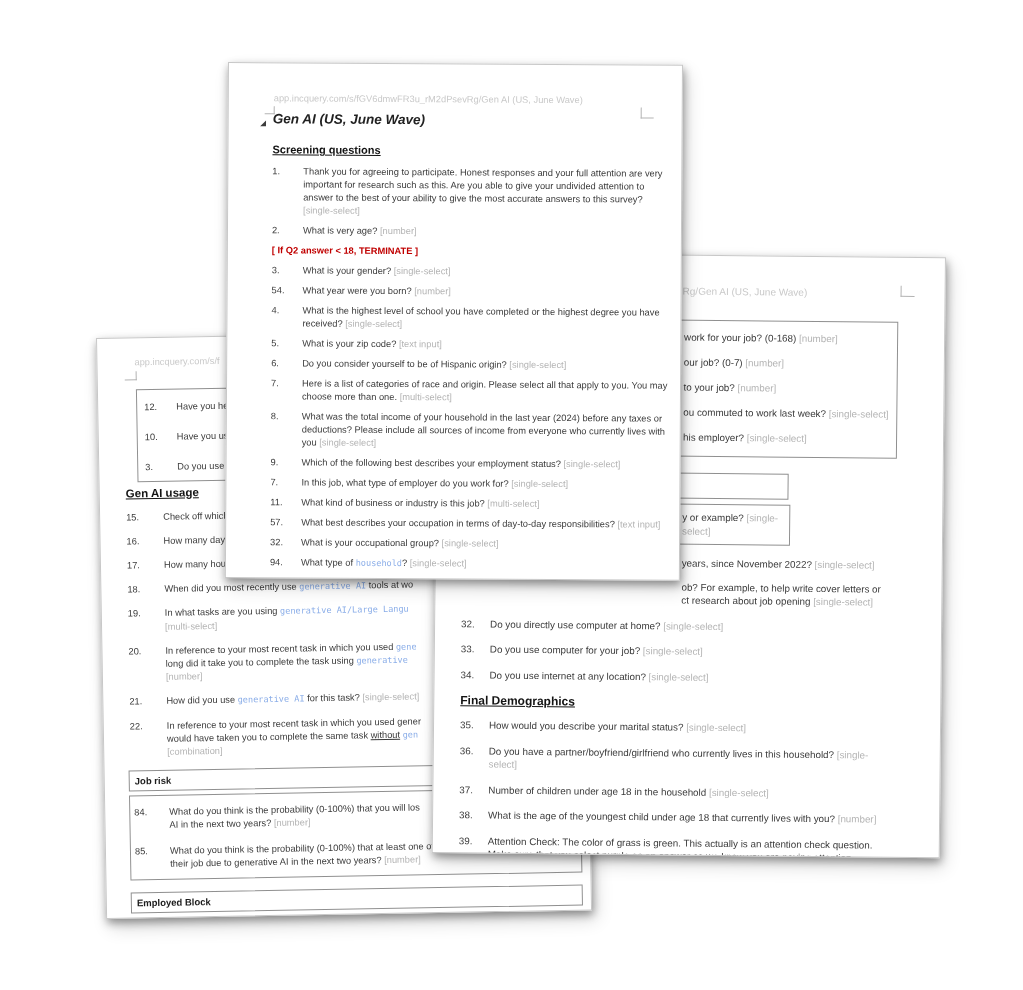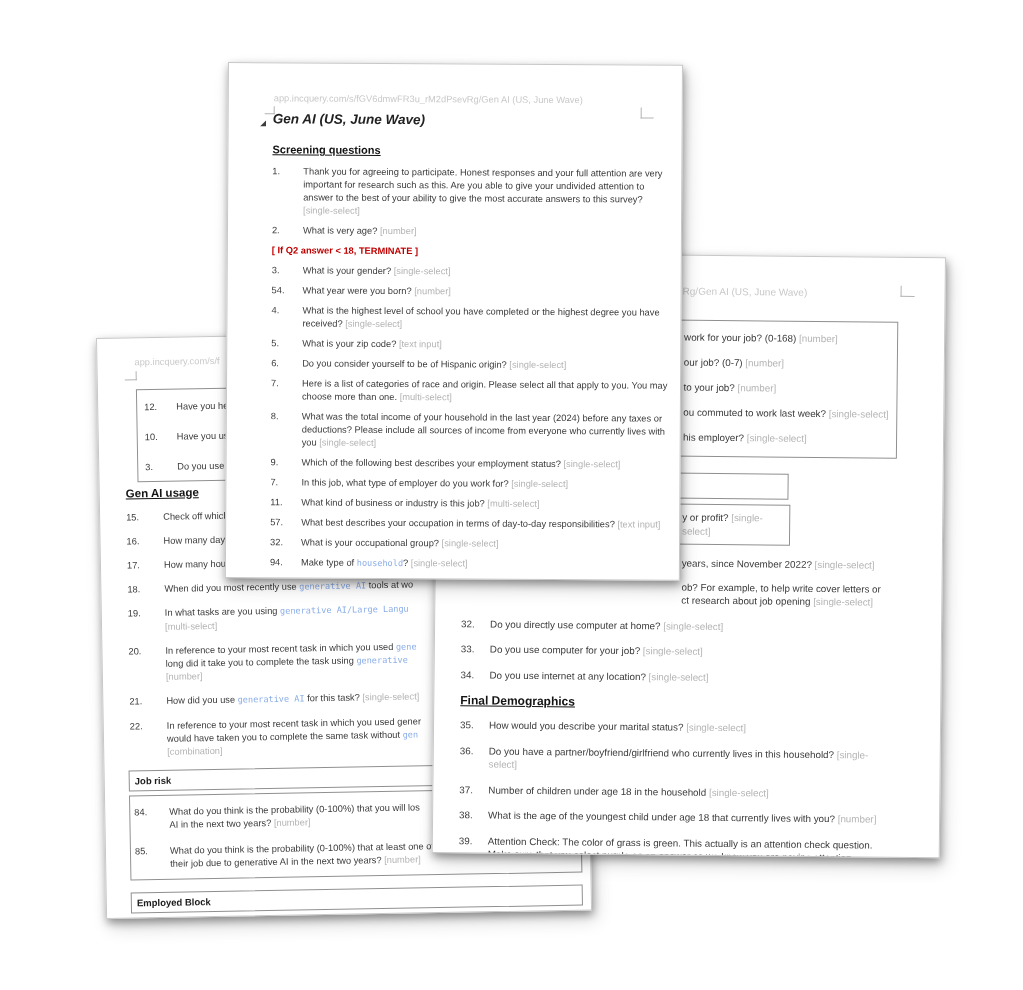--- a/index.html
+++ b/index.html
@@ -44,21 +44,21 @@
   .q{display:flex;margin-bottom:7px;}
   .qnum{flex:0 0 31px;}
   .qtext{flex:1;}
   .page-left  .q{margin-bottom:11px;}
   .page-left  .qnum{flex-basis:37px;}
   .page-right .q{margin-bottom:12px;}
   .page-right .qnum{flex-basis:29px;}
 
   .seg-g{color:#b4b4b4;}
   .seg-b{font-family:"DejaVu Sans Mono",monospace;color:#8aade8;font-size:0.92em;}
-  .seg-u{}
+  .seg-u{text-decoration:underline;}
 
   .qbox{border:1px solid #909090;box-sizing:border-box;}
   .boxempty{border:1px solid #909090;box-sizing:border-box;}
   .boxheader{border:1px solid #909090;box-sizing:border-box;font-weight:bold;
              padding:3px 0 3px 5px;font-size:9.5px;line-height:13px;color:#1c1c1c;}
 
   
   .page-left .it-0{margin:7px 0 0 12px;width:432px;padding:11px 4px 6px 7px;}
   .page-left .it-0 .q{margin-bottom:17px;}
   .page-left .it-0 .q:last-child{margin-bottom:0;}
@@ -172,21 +172,21 @@
           <div class="q">
             <span class="qtext"><span>ou commuted to work last week? </span><span class="seg-g">[single-select]</span></span>
           </div>
           <div class="q">
             <span class="qtext"><span>his employer? </span><span class="seg-g">[single-select]</span></span>
           </div>
         </div>
         <div class="boxempty it-1"></div>
         <div class="qbox it-2">
           <div class="q">
-            <span class="qtext"><span>y or profit? </span><span class="seg-g">[single-select]</span></span>
+            <span class="qtext"><span>y or example? </span><span class="seg-g">[single-select]</span></span>
           </div>
         </div>
         <div class="fragrow q it-3">
           <span class="qtext"><span>years, since November 2022? </span><span class="seg-g">[single-select]</span></span>
         </div>
         <div class="fragrow q it-4">
           <span class="qtext"><span>ob? For example, to help write cover letters or</span><br><span>ct research about job opening </span><span class="seg-g">[single-select]</span></span>
         </div>
         <div class="q it-5">
           <span class="qnum">32.</span>
@@ -283,18 +283,18 @@
         <div class="q it-15">
           <span class="qnum">57.</span>
           <span class="qtext"><span>What best describes your occupation in terms of day-to-day responsibilities? </span><span class="seg-g">[text input]</span></span>
         </div>
         <div class="q it-16">
           <span class="qnum">32.</span>
           <span class="qtext"><span>What is your occupational group? </span><span class="seg-g">[single-select]</span></span>
         </div>
         <div class="q it-17">
           <span class="qnum">94.</span>
-          <span class="qtext"><span>Make type of </span><span class="seg-b">household</span><span>?  </span><span class="seg-g">[single-select]</span></span>
+          <span class="qtext"><span>What type of </span><span class="seg-b">household</span><span>?  </span><span class="seg-g">[single-select]</span></span>
         </div>
       </div>
   </div>
 
 </div>
 
 </body></html>

